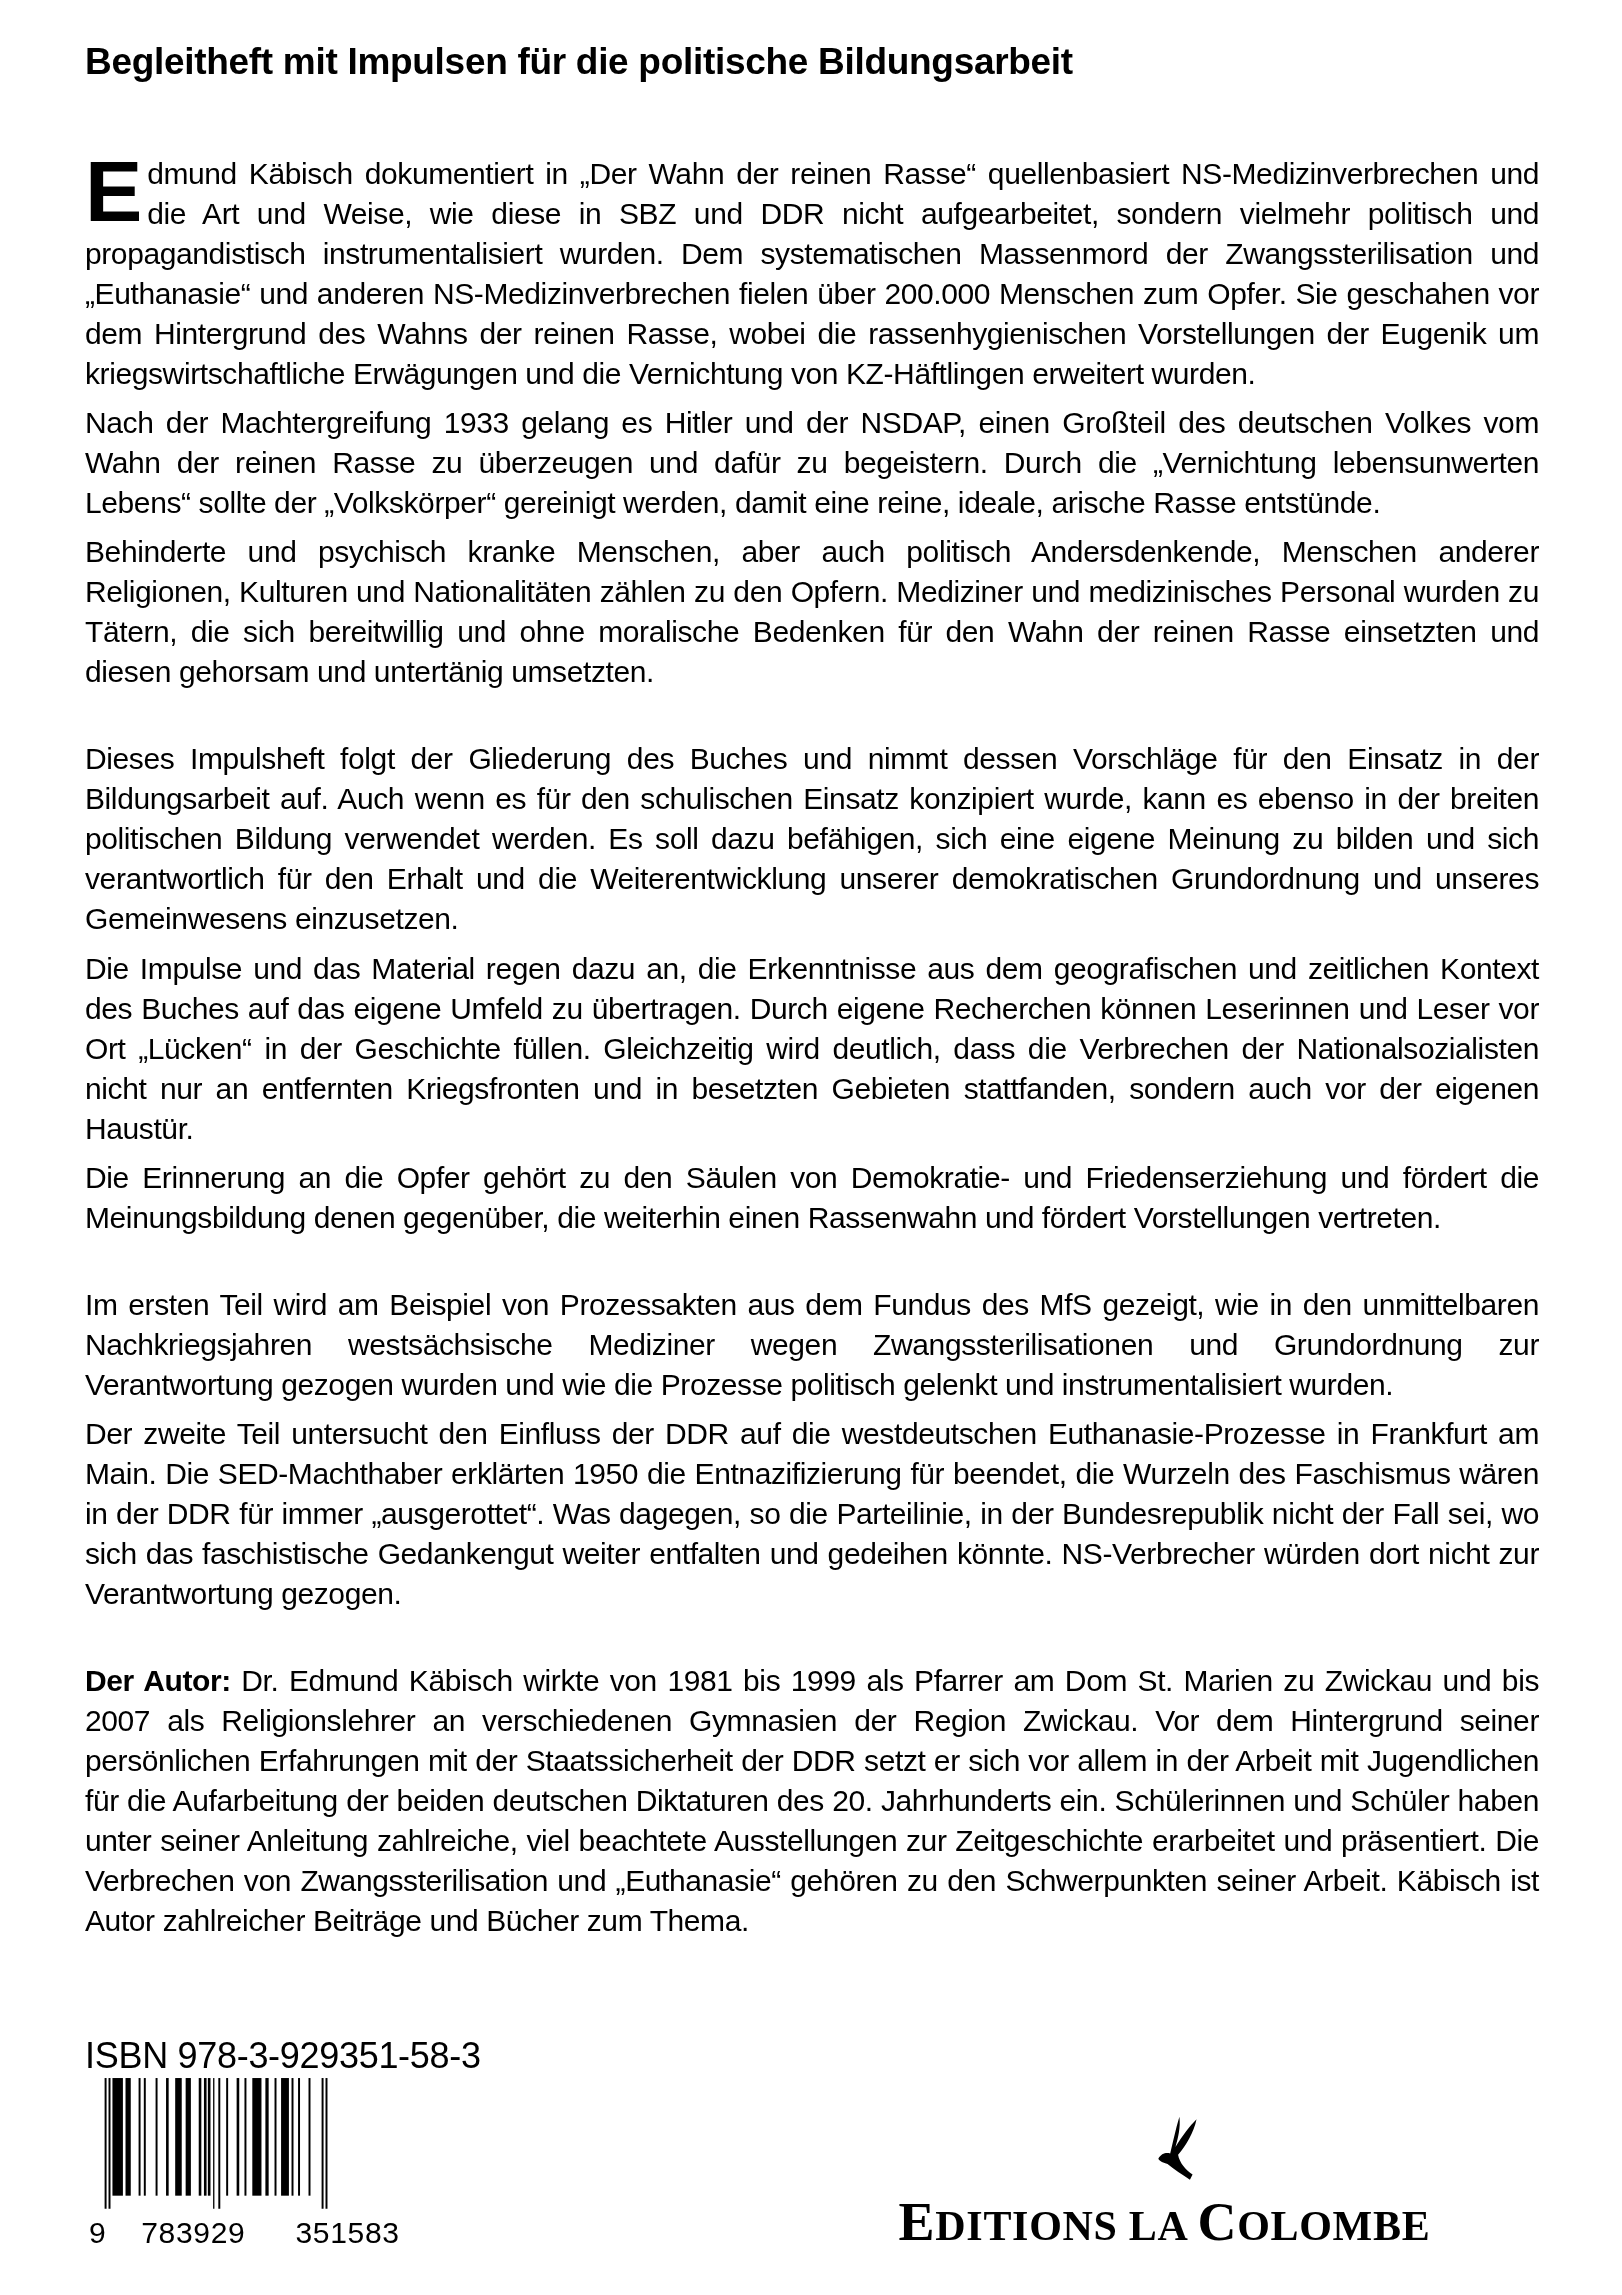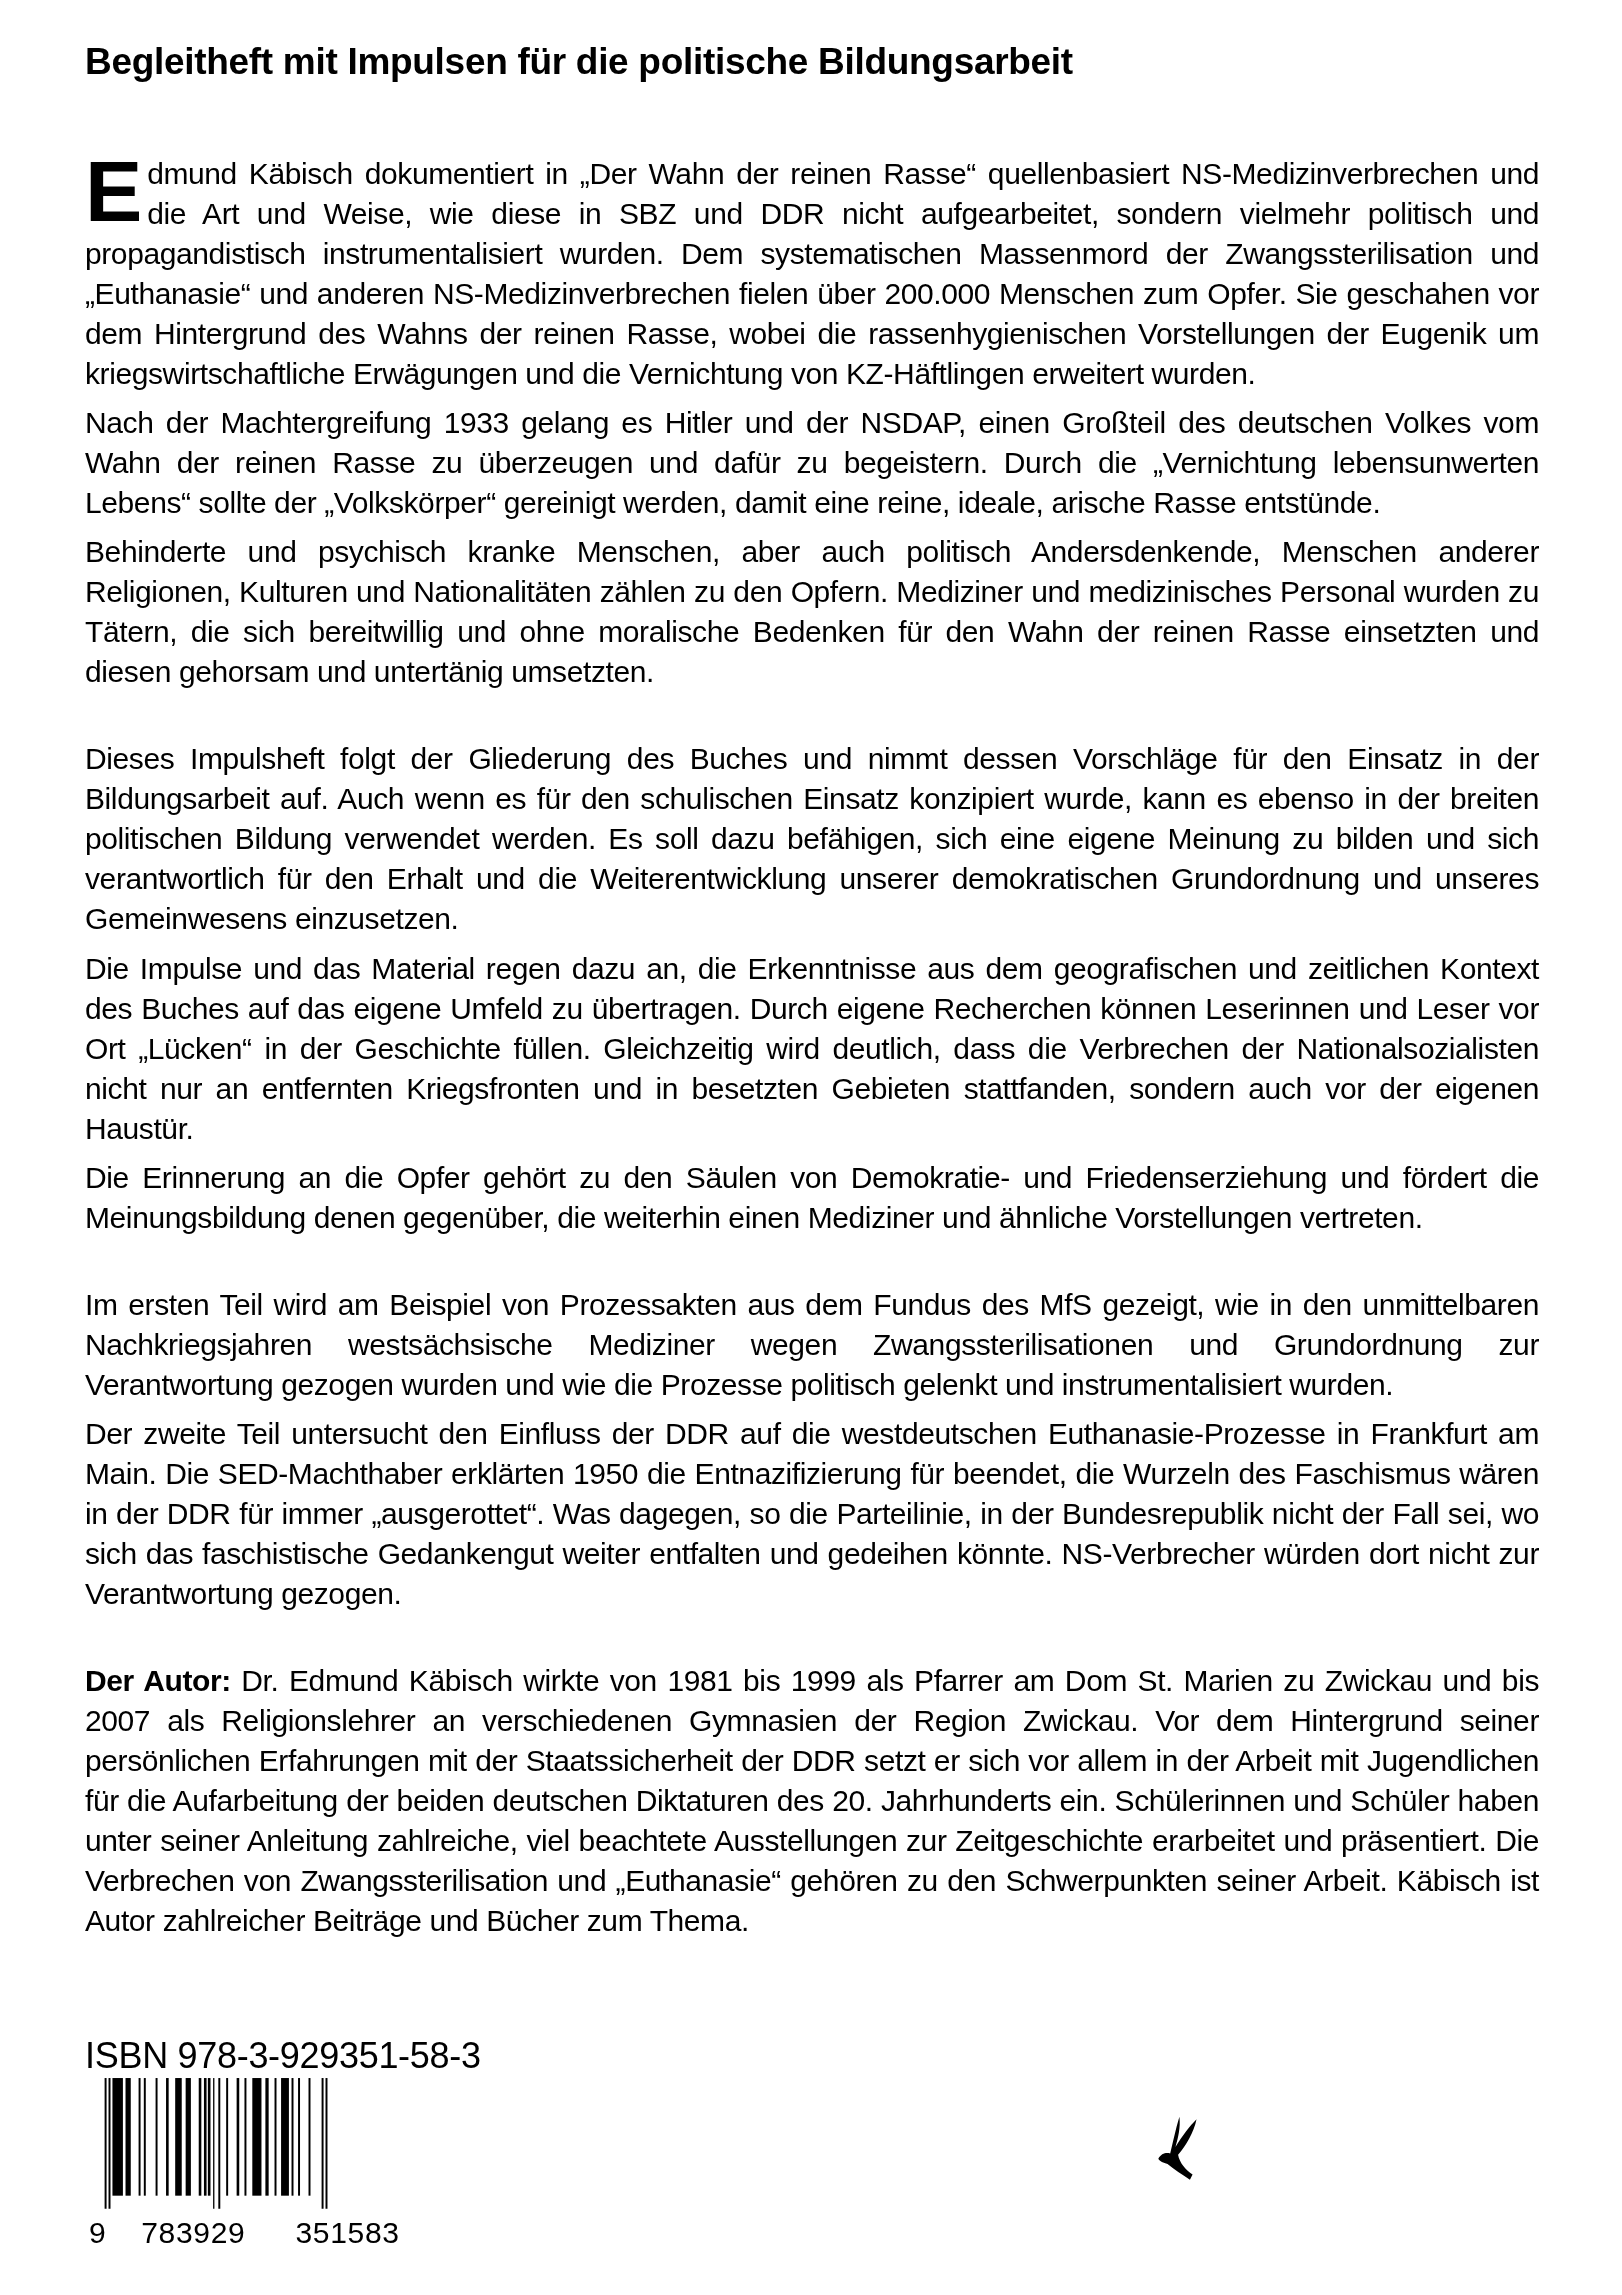--- a/index.html
+++ b/index.html
@@ -27,21 +27,21 @@
 
 <h1 class="title">Begleitheft mit Impulsen für die politische Bildungsarbeit</h1>
 
 <div class="body">
   <p><span class="dropcap">E</span><span>dmund Käbisch dokumentiert in „Der Wahn der reinen Rasse“ quellenbasiert NS-Medizinverbrechen und die Art und Weise, wie diese in SBZ und DDR nicht aufgearbeitet, sondern vielmehr politisch und propagandistisch instrumentalisiert wurden. Dem systematischen Massenmord der Zwangssterilisation und „Euthanasie“ und anderen NS-Medizinverbrechen fielen über 200.000 Menschen zum Opfer. Sie geschahen vor dem Hintergrund des Wahns der reinen Rasse, wobei die rassenhygienischen Vorstellungen der Eugenik um kriegswirtschaftliche Erwägungen und die Vernichtung von KZ-Häftlingen erweitert wurden.</span></p>
   <p>Nach der Machtergreifung 1933 gelang es Hitler und der NSDAP, einen Großteil des deutschen Volkes vom Wahn der reinen Rasse zu überzeugen und dafür zu begeistern. Durch die „Vernichtung lebensunwerten Lebens“ sollte der „Volkskörper“ gereinigt werden, damit eine reine, ideale, arische Rasse entstünde.</p>
   <p>Behinderte und psychisch kranke Menschen, aber auch politisch Andersdenkende, Menschen anderer Religionen, Kulturen und Nationalitäten zählen zu den Opfern. Mediziner und medizinisches Personal wurden zu Tätern, die sich bereitwillig und ohne moralische Bedenken für den Wahn der reinen Rasse einsetzten und diesen gehorsam und untertänig umsetzten.</p>
 
   <p class="gap">Dieses Impulsheft folgt der Gliederung des Buches und nimmt dessen Vorschläge für den Einsatz in der Bildungsarbeit auf. Auch wenn es für den schulischen Einsatz konzipiert wurde, kann es ebenso in der breiten politischen Bildung verwendet werden. Es soll dazu befähigen, sich eine eigene Meinung zu bilden und sich verantwortlich für den Erhalt und die Weiterentwicklung unserer demokratischen Grundordnung und unseres Gemeinwesens einzusetzen.</p>
   <p>Die Impulse und das Material regen dazu an, die Erkenntnisse aus dem geografischen und zeitlichen Kontext des Buches auf das eigene Umfeld zu übertragen. Durch eigene Recherchen können Leserinnen und Leser vor Ort „Lücken“ in der Geschichte füllen. Gleichzeitig wird deutlich, dass die Verbrechen der Nationalsozialisten nicht nur an entfernten Kriegsfronten und in besetzten Gebieten stattfanden, sondern auch vor der eigenen Haustür.</p>
-  <p>Die Erinnerung an die Opfer gehört zu den Säulen von Demokratie- und Friedenserziehung und fördert die Meinungsbildung denen gegenüber, die weiterhin einen Mediziner und ähnliche Vorstellungen vertreten.</p>
+  <p>Die Erinnerung an die Opfer gehört zu den Säulen von Demokratie- und Friedenserziehung und fördert die Meinungsbildung denen gegenüber, die weiterhin einen Rassenwahn und fördert Vorstellungen vertreten.</p>
 
   <p class="gap">Im ersten Teil wird am Beispiel von Prozessakten aus dem Fundus des MfS gezeigt, wie in den unmittelbaren Nachkriegsjahren westsächsische Mediziner wegen Zwangssterilisationen und Grundordnung zur Verantwortung gezogen wurden und wie die Prozesse politisch gelenkt und instrumentalisiert wurden.</p>
   <p>Der zweite Teil untersucht den Einfluss der DDR auf die westdeutschen Euthanasie-Prozesse in Frankfurt am Main. Die SED-Machthaber erklärten 1950 die Entnazifizierung für beendet, die Wurzeln des Faschismus wären in der DDR für immer „ausgerottet“. Was dagegen, so die Parteilinie, in der Bundesrepublik nicht der Fall sei, wo sich das faschistische Gedankengut weiter entfalten und gedeihen könnte. NS-Verbrecher würden dort nicht zur Verantwortung gezogen.</p>
 
   <p class="gap"><span class="bold">Der Autor:</span><span> Dr. Edmund Käbisch wirkte von 1981 bis 1999 als Pfarrer am Dom St. Marien zu Zwickau und bis 2007 als Religionslehrer an verschiedenen Gymnasien der Region Zwickau. Vor dem Hintergrund seiner persönlichen Erfahrungen mit der Staatssicherheit der DDR setzt er sich vor allem in der Arbeit mit Jugendlichen für die Aufarbeitung der beiden deutschen Diktaturen des 20. Jahrhunderts ein. Schülerinnen und Schüler haben unter seiner Anleitung zahlreiche, viel beachtete Ausstellungen zur Zeitgeschichte erarbeitet und präsentiert. Die Verbrechen von Zwangssterilisation und „Euthanasie“ gehören zu den Schwerpunkten seiner Arbeit. Käbisch ist Autor zahlreicher Beiträge und Bücher zum Thema.</span></p>
 </div>
 
 <div class="isbn">ISBN 978-3-929351-58-3</div>
 
 <svg class="barcode" viewBox="0 0 560 260">
@@ -76,14 +76,15 @@
     </g>
   <text x="6" y="252" font-family="Liberation Sans, sans-serif" font-size="46">9</text>
   <text x="86" y="252" font-family="Liberation Sans, sans-serif" font-size="46" letter-spacing="1">783929</text>
   <text x="322" y="252" font-family="Liberation Sans, sans-serif" font-size="46" letter-spacing="1">351583</text>
 </svg>
 
 <div class="logo">
   <svg class="logo-bird" viewBox="0 0 120 120">
     <path d="M40 68 C 44 60, 52 58, 58 60 C 62 44, 66 24, 72 4 C 74 20, 70 36, 66 50 C 76 34, 88 18, 98 8 C 94 28, 82 48, 70 62 C 72 74, 82 86, 92 92 L 88 100 C 76 92, 64 84, 54 76 C 48 74, 42 72, 40 68 Z" fill="#000"></path>
   </svg>
+  <div class="logo-text" id="pubname"><span class="big">E</span><span>DITIONS LA </span><span class="big">C</span><span>OLOMBE</span></div>
 </div>
 
 
 </body></html>

